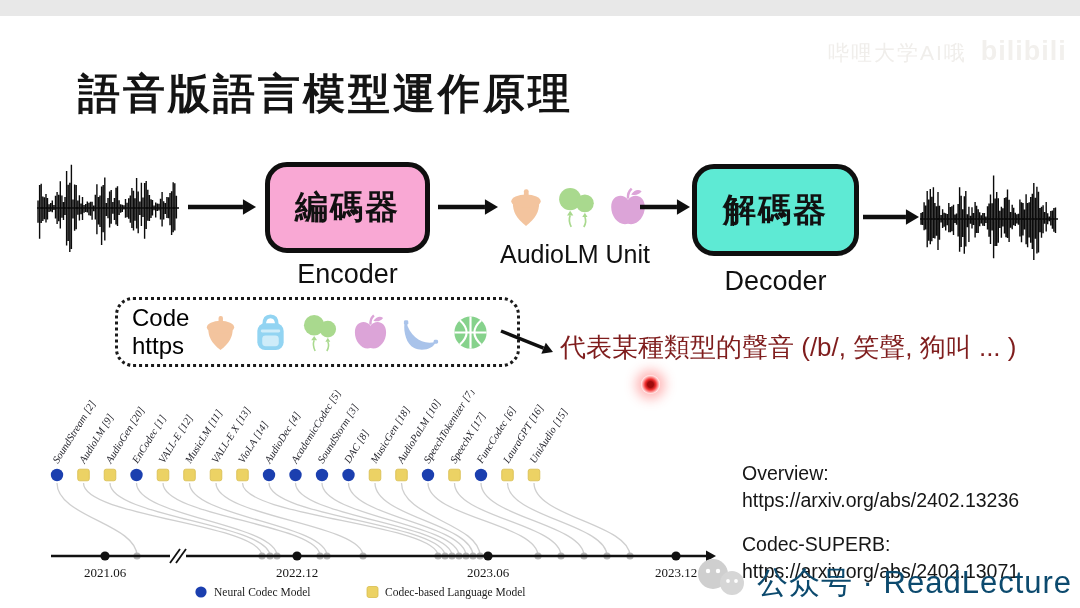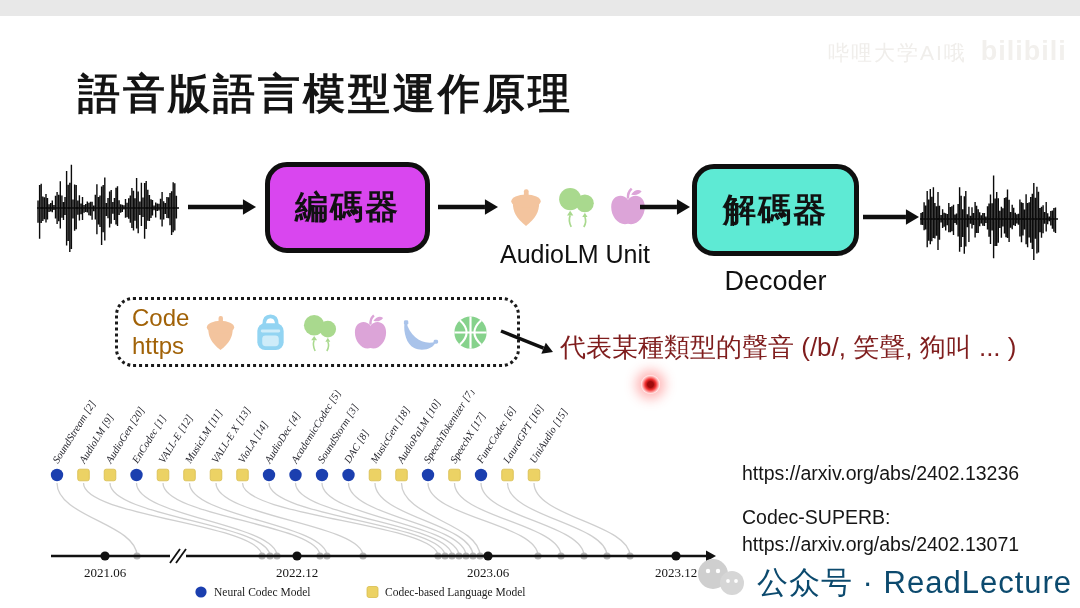--- a/index.html
+++ b/index.html
@@ -18,21 +18,21 @@
     font-size:33px; font-weight:600; color:#111; letter-spacing:2px;
   }
   .box-label{ font-size:27px; color:#101010; text-align:center; }
   .speech-unit-label{ font-size:25px; color:#101010; }
   .icon-row{ display:flex; align-items:center; gap:9px; }
   .codebook{
     left:115px; top:281px; width:405px; height:70px; box-sizing:border-box;
     border:3.5px dotted #1a1a1a; border-radius:18px;
     display:flex; align-items:center; padding:0 14px; gap:12px;
   }
-  .codebook-label{ font-size:24px; color:#a16207; line-height:1.15; }
+  .codebook-label{ font-size:24px; color:#000000; line-height:1.15; }
   .annotation{ left:560px; top:314px; font-size:26px; color:#7f1d1d; white-space:nowrap; }
   .laser{
     left:641px; top:359px; width:19px; height:19px; border-radius:50%;
     background:radial-gradient(circle at 50% 50%, #9e0b0b 0 22%, #f23131 40%, rgba(255,90,90,.55) 58%, rgba(255,120,120,0) 72%);
     box-shadow:0 0 12px 5px rgba(255,70,70,.40);
   }
   .links{ left:742px; top:444px; font-size:19.5px; color:#161616; line-height:1.38; }
   .links .grp{ margin-bottom:17px; }
   .link-url{ cursor:pointer; }
   .wm-wechat{ left:695px; top:540px; display:flex; align-items:flex-end; gap:10px; color:#0c4a6e; }
@@ -59,23 +59,24 @@
 
   <svg class="abs" style="left:35px; top:148px;" width="146" height="88">
       <path d="M2 44 H144 M3.0 36.4 V58.8 M4.6 21.1 V74.7 M6.2 19.8 V59.0 M7.8 32.6 V56.9 M9.4 33.3 V55.2 M11.0 30.0 V58.6 M12.5 34.1 V55.4 M14.1 40.3 V48.0 M15.7 39.1 V47.5 M17.3 36.6 V48.3 M18.9 41.0 V46.1 M20.5 31.7 V54.5 M22.1 28.0 V60.0 M23.7 30.8 V57.3 M25.3 17.3 V64.4 M26.9 31.5 V53.8 M28.5 37.9 V56.1 M30.0 33.1 V51.0 M31.6 7.0 V81.4 M33.2 20.8 V76.9 M34.8 18.7 V90.2 M36.4 0.8 V84.9 M38.0 35.5 V54.4 M39.6 20.5 V66.8 M41.2 20.9 V65.2 M42.8 36.6 V50.7 M44.4 31.3 V56.6 M46.0 39.5 V50.3 M47.5 32.9 V56.0 M49.1 40.9 V48.7 M50.7 40.1 V48.1 M52.3 37.4 V48.5 M53.9 38.7 V51.2 M55.5 37.8 V51.8 M57.1 37.7 V55.7 M58.7 41.4 V47.3 M60.3 30.7 V55.6 M61.9 20.2 V70.3 M63.5 33.1 V60.6 M65.0 31.4 V63.0 M66.6 22.5 V81.0 M68.2 20.9 V68.2 M69.8 13.6 V76.5 M71.4 38.9 V52.0 M73.0 34.0 V54.3 M74.6 27.6 V63.6 M76.2 25.9 V59.8 M77.8 37.9 V49.7 M79.4 34.1 V56.1 M81.0 23.7 V60.6 M82.5 22.3 V62.0 M84.1 36.2 V50.9 M85.7 40.2 V48.8 M87.3 40.8 V48.0 M88.9 41.2 V45.5 M90.5 35.1 V53.7 M92.1 38.8 V53.2 M93.7 34.3 V54.7 M95.3 31.6 V58.8 M96.9 24.1 V63.9 M98.5 26.8 V66.4 M100.0 34.2 V56.7 M101.6 13.9 V64.6 M103.2 27.6 V69.3 M104.8 37.6 V51.1 M106.4 18.7 V62.1 M108.0 33.4 V52.9 M109.6 18.9 V74.7 M111.2 16.9 V65.0 M112.8 25.8 V56.7 M114.4 31.0 V57.1 M116.0 35.2 V54.1 M117.5 36.1 V51.6 M119.1 41.5 V46.2 M120.7 38.4 V53.5 M122.3 39.5 V47.0 M123.9 39.8 V46.4 M125.5 34.8 V55.6 M127.1 28.1 V62.5 M128.7 37.3 V55.6 M130.3 39.0 V50.0 M131.9 33.0 V54.1 M133.5 33.2 V54.3 M135.0 29.0 V61.3 M136.6 27.3 V71.1 M138.2 18.3 V68.2 M139.8 19.3 V66.4 M141.4 31.7 V54.6 " stroke="#0b0b0b" stroke-width="1.4" fill="none"></path>
     </svg>
 
   <svg class="abs" style="left:186px; top:180px;" width="72" height="22">
       <line x1="2" y1="11" x2="56.95" y2="11" stroke="#0f0f0f" stroke-width="4.5"></line>
       <polygon points="70,11 56.95,18.65 56.95,3.3500000000000005" fill="#0f0f0f"></polygon>
     </svg>
 
-  <div class="abs box" style="left:265px; top:146px; width:165px; height:91px; background:#d946ef;">
+  <div class="abs box" style="left:265px; top:146px; width:165px; height:91px; background:#f9a8d4;">
     <span>編碼器</span>
   </div>
+  <div class="abs box-label" style="left:265px; top:243px; width:165px;">Encoder</div>
 
   <svg class="abs" style="left:436px; top:180px;" width="64" height="22">
       <line x1="2" y1="11" x2="48.95" y2="11" stroke="#0f0f0f" stroke-width="4.5"></line>
       <polygon points="62,11 48.95,18.65 48.95,3.3500000000000005" fill="#0f0f0f"></polygon>
     </svg>
 
   <div class="abs icon-row" style="left:505px; top:170px;">
     <span>
         <svg width="42" height="42" viewBox="0 0 40 40">
           <rect x="18" y="3" width="4.5" height="8" rx="2" fill="#f3c49e"></rect>
@@ -276,20 +277,21 @@
       <rect x="510.2" y="79.2" width="11.6" height="11.6" rx="2" fill="#ecd264" stroke="#d8bc4e" stroke-width="0.8"></rect>
       <text x="517" y="74" class="tl-label" transform="rotate(-58 517 74)">UniAudio [15]</text>
       <circle cx="183" cy="202" r="5.6" fill="#1b3faf"></circle>
       <text x="196" y="206" class="tl-legend">Neural Codec Model</text>
       <rect x="349" y="196.5" width="11" height="11" rx="2" fill="#ecd264" stroke="#d8bc4e" stroke-width="0.8"></rect>
       <text x="367" y="206" class="tl-legend">Codec-based Language Model</text>
     </svg>
 
   <div class="abs links">
     <div class="grp">
+      <div>Overview:</div>
       <div class="link-url">https://arxiv.org/abs/2402.13236</div>
     </div>
     <div class="grp">
       <div>Codec-SUPERB:</div>
       <div class="link-url">https://arxiv.org/abs/2402.13071</div>
     </div>
   </div>
 
   <div class="abs wm-wechat">
     <svg width="52" height="48" viewBox="0 0 52 48">

